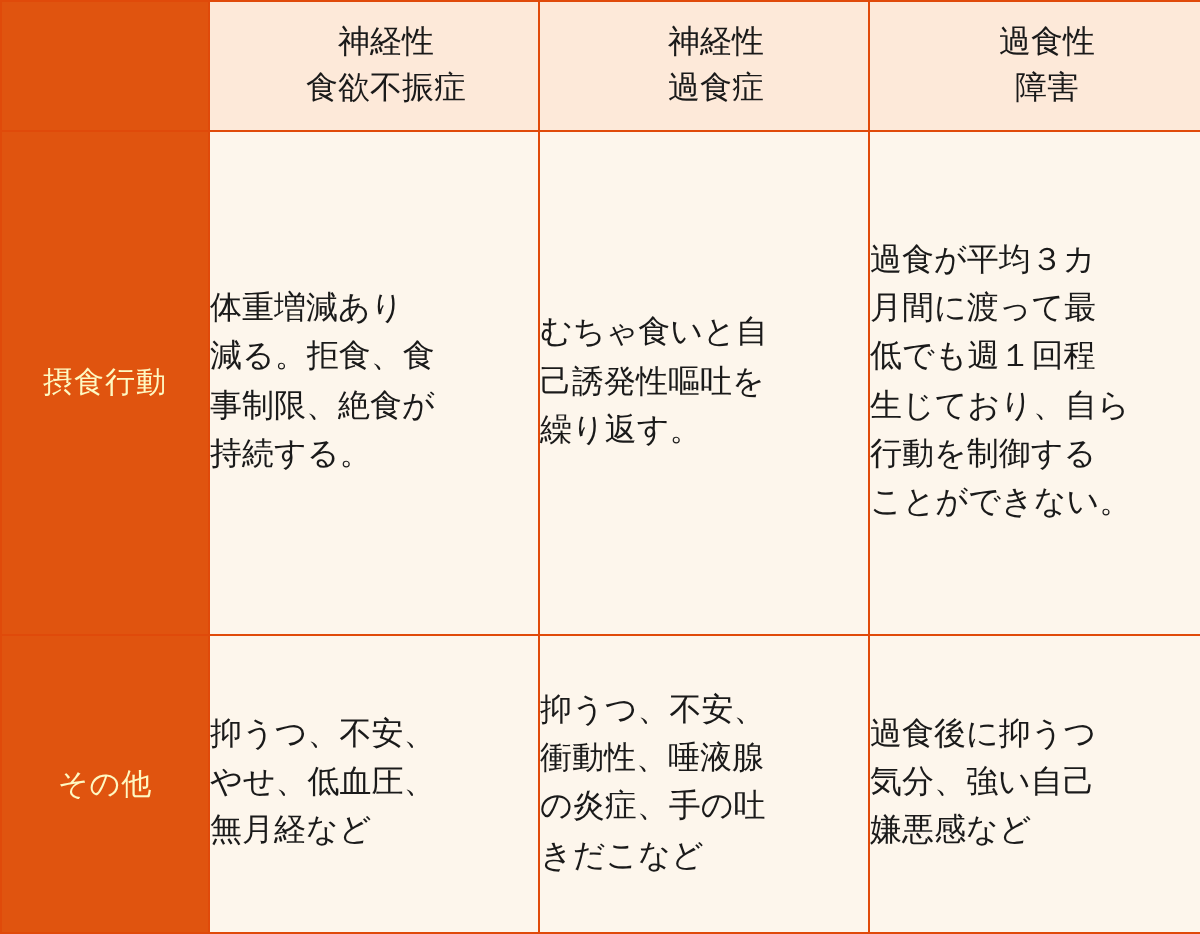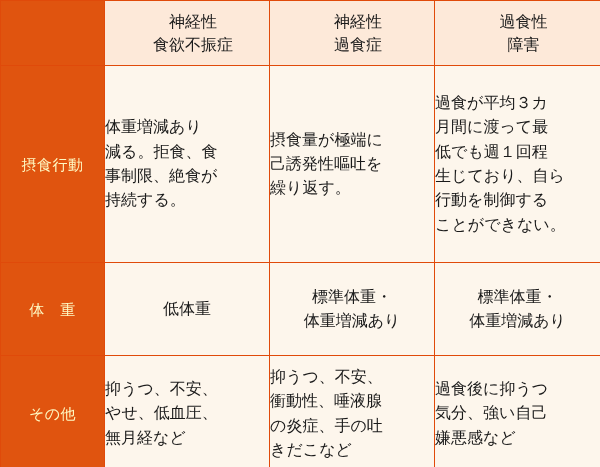--- a/index.html
+++ b/index.html
@@ -116,45 +116,31 @@
     <tbody>
       <tr class="row-behavior">
         <td class="row-head">摂食行動</td>
         <td class="body-cell">
           <span class="cell-text">体重増減あり
 減る。拒食、食
 事制限、絶食が
 持続する。</span>
         </td>
         <td class="body-cell">
-          <span class="cell-text">摂食量が極端に
+          <span class="cell-text">むちゃ食いと自
 己誘発性嘔吐を
 繰り返す。</span>
         </td>
         <td class="body-cell">
           <span class="cell-text">過食が平均３カ
 月間に渡って最
 低でも週１回程
 生じており、自ら
 行動を制御する
 ことができない。</span>
-        </td>
-      </tr>
-      <tr class="row-weight">
-        <td class="row-head">体　重</td>
-        <td class="body-cell">
-          <span class="cell-text">低体重</span>
-        </td>
-        <td class="body-cell">
-          <span class="cell-text">標準体重・
-体重増減あり</span>
-        </td>
-        <td class="body-cell">
-          <span class="cell-text">標準体重・
-体重増減あり</span>
         </td>
       </tr>
       <tr class="row-other">
         <td class="row-head">その他</td>
         <td class="body-cell">
           <span class="cell-text">抑うつ、不安、
 やせ、低血圧、
 無月経など</span>
         </td>
         <td class="body-cell">

